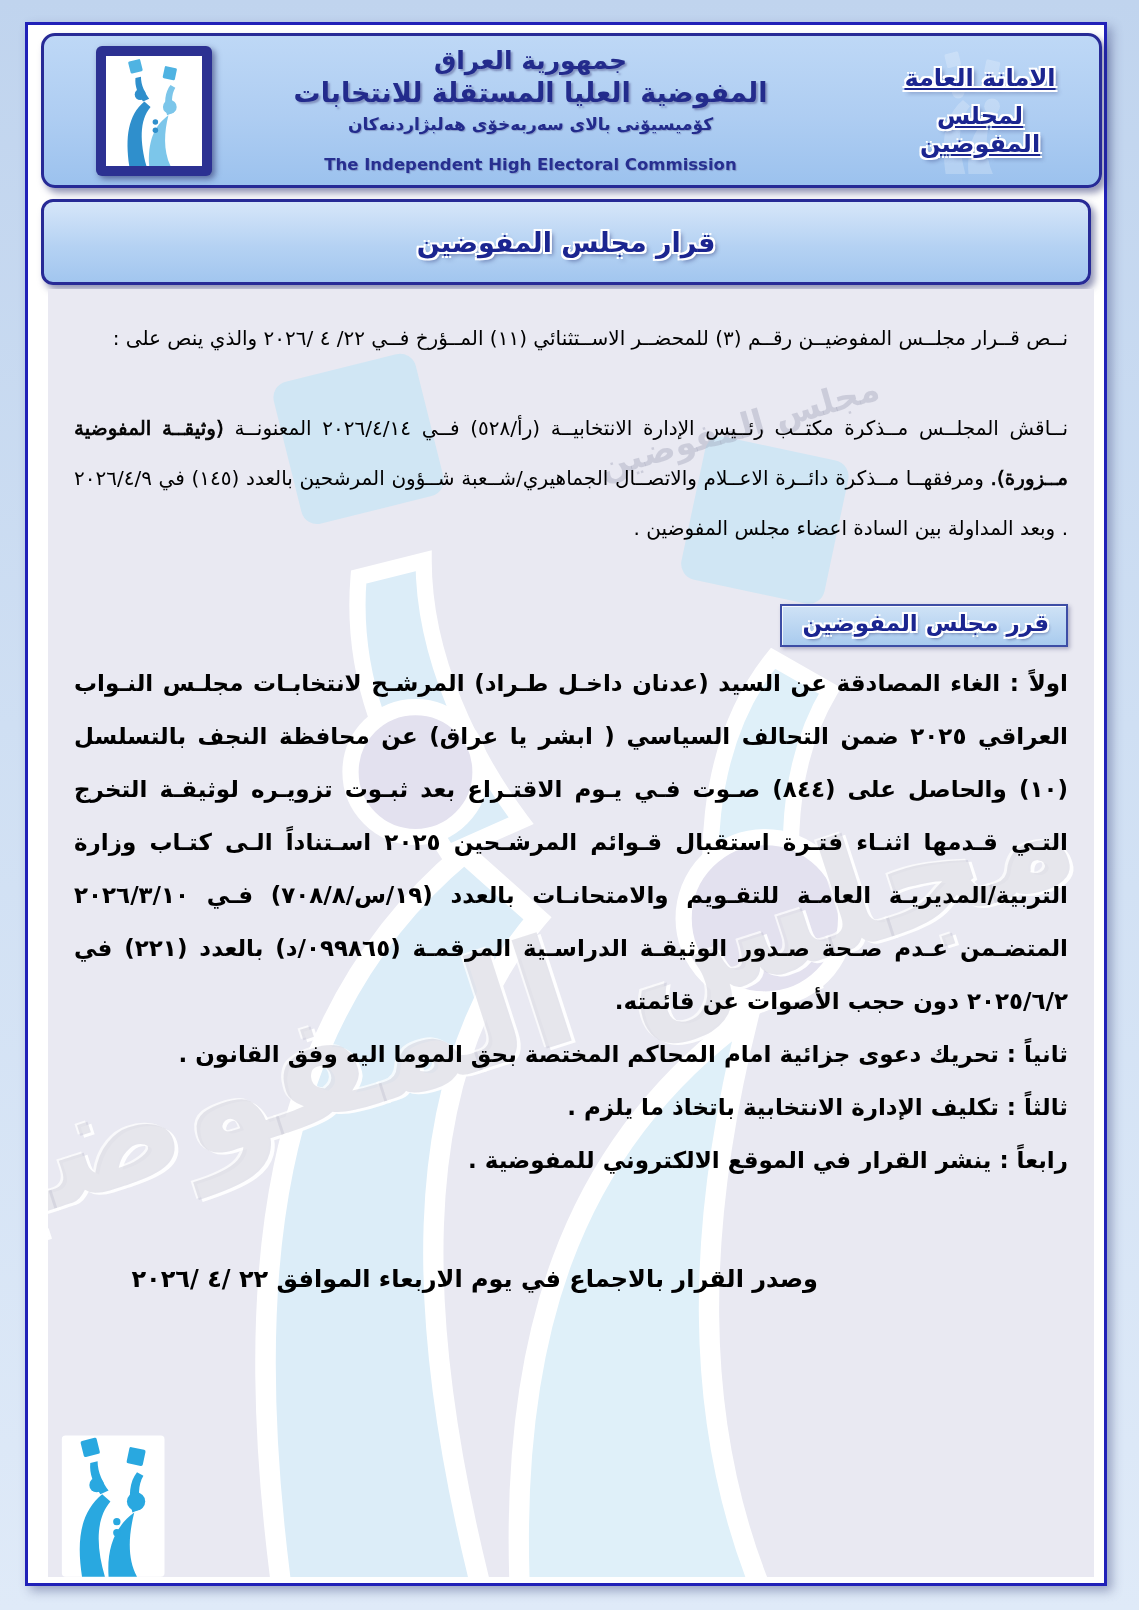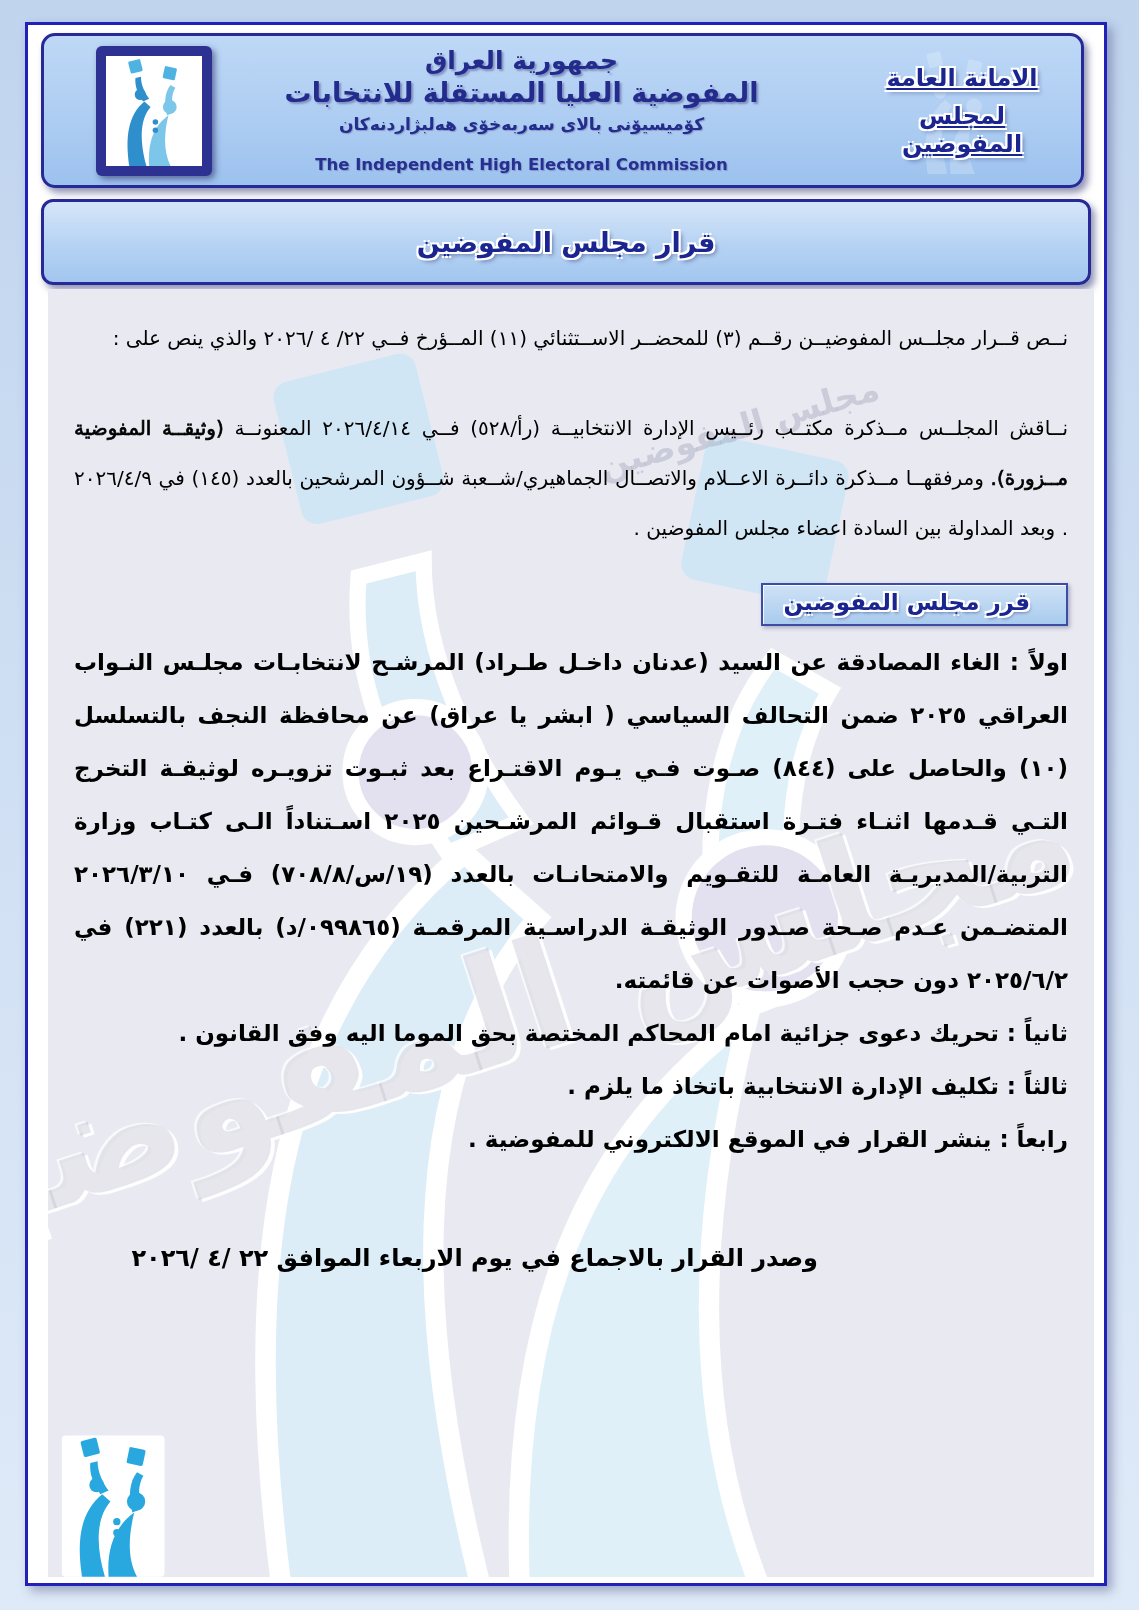--- a/index.html
+++ b/index.html
@@ -9,21 +9,21 @@
     background:linear-gradient(180deg,#c0d4ee 0%,#cfdff3 45%,#dfeaf8 100%);
     font-family:"DejaVu Sans",sans-serif;
   }
   .page{
     position:absolute;left:25px;top:22px;width:1082px;height:1564px;
     background:#ffffff;border:3px solid #2121b8;
     box-shadow:5px 5px 10px rgba(70,80,130,.45);
   }
   
   .header-box{
-    position:absolute;left:13px;top:8px;right:20px;height:155px;
+    position:absolute;left:13px;top:8px;right:2px;height:155px;
     background:linear-gradient(180deg,#bed8f6 0%,#aecdf2 55%,#9cc2ee 100%);
     border:3px solid #272a96;border-radius:14px;
     box-shadow:4px 5px 7px rgba(40,45,110,.5);
     display:flex;flex-direction:row;align-items:center;
   }
   .logo-box{
     width:116px;height:130px;margin-left:52px;flex:0 0 auto;
     background:#2c3192;border-radius:6px;padding:9px;
     box-shadow:3px 3px 6px rgba(30,30,90,.55);
   }
@@ -75,23 +75,23 @@
   }
   .flow{position:relative;z-index:1;}
   .para{
     font-size:20px;font-weight:normal;line-height:50px;
     text-align:justify;margin:0;
   }
   .p1{margin-top:10px;}
   .p2{margin-top:40px;}
   .xbold{-webkit-text-stroke:.7px #000;}
   .badge{
-    width:max-content;margin:30px 0 10px 0;
+    width:max-content;margin:51px 0 10px 0;
     background:linear-gradient(180deg,#cfe2f6,#a9cbee);
-    border:2px solid #3d4da5;padding:4px 36px 9px 20px;
+    border:2px solid #3d4da5;padding:4px 17px 9px 20px;
     font-size:23px;font-weight:bold;color:#1b2590;
     text-shadow:-2px -2px 0 #fff,2px -2px 0 #fff,-2px 2px 0 #fff,2px 2px 0 #fff,2px 3px 3px rgba(25,30,100,.45);
     box-shadow:inset 1px 1px 0 rgba(255,255,255,.8),2px 2px 4px rgba(60,60,110,.35);
   }
   .item{font-size:23px;font-weight:bold;line-height:53px;text-align:justify;margin:0;}
   .item-single{text-align:right;}
   .closing{
     width:max-content;margin:78px 250px 0 12px;
     font-size:24px;font-weight:bold;
   }

